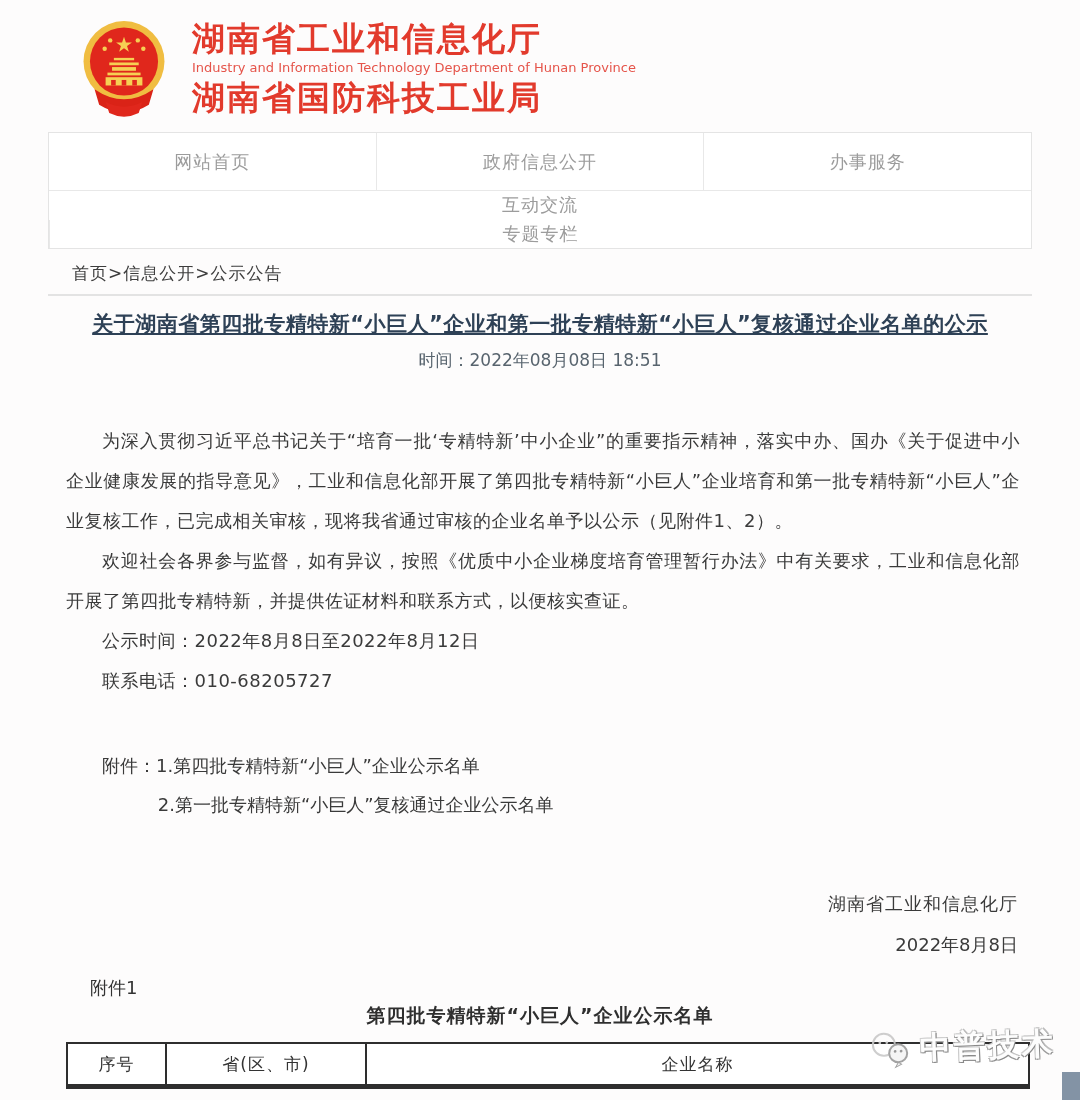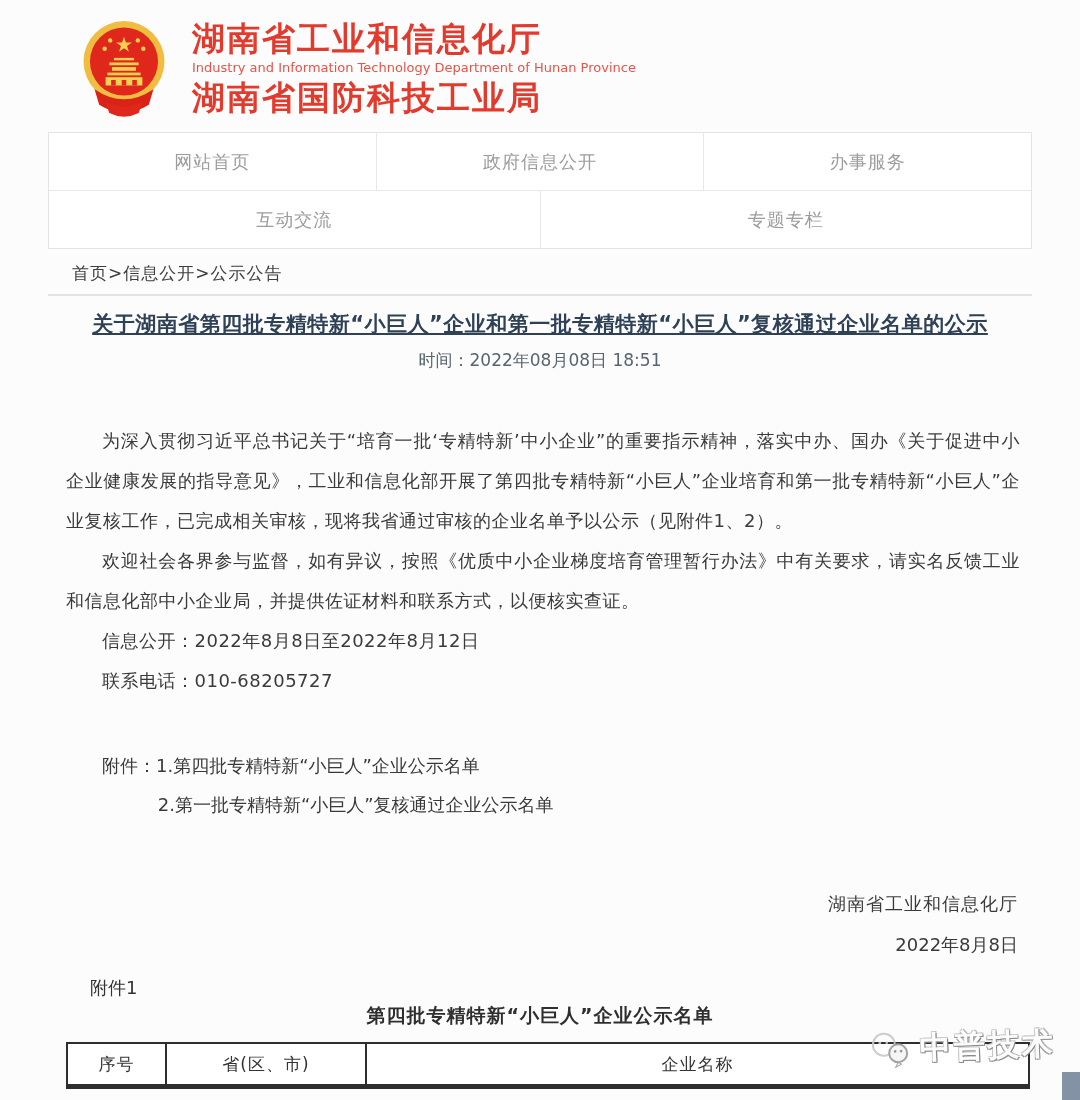--- a/index.html
+++ b/index.html
@@ -16,21 +16,21 @@
   
   .site-header{display:flex;align-items:center;padding:10px 0 6px 78px;height:116px;box-sizing:content-box;}
   .emblem{width:92px;height:104px;flex:0 0 auto;}
   .org-names{margin-left:22px;line-height:1;}
   .org-cn{font-size:33px;font-weight:bold;color:#e23a2c;letter-spacing:2px;}
   .org-en{font-size:13px;color:#e5544a;margin:6px 0 7px 0;letter-spacing:0;}
 
   
   .main-nav{border:1px solid #e4e4e4;background:#fff;}
   .nav-row{display:flex;height:57px;}
-  .nav-row + .nav-row{border-top:1px solid #e8e8e8;}
+  .nav-row + .nav-row{border-top:1px solid #e8e8e8;flex-direction:column;}
   .nav-cell{
     flex:1;display:flex;align-items:center;justify-content:center;
     font-size:18px;color:#9c9c9c;cursor:pointer;letter-spacing:1px;
   }
   .nav-cell + .nav-cell{border-left:1px solid #e8e8e8;}
 
   
   .breadcrumb{margin-top:13px;padding-left:24px;font-size:17px;color:#3d3d3d;letter-spacing:1px;}
   .rule{border:none;border-top:2px solid #e3e3e3;margin:9px 0 0 0;}
 
@@ -126,22 +126,22 @@
   </nav>
 
   <div class="breadcrumb">首页&gt;信息公开&gt;公示公告</div>
   <hr class="rule">
 
   <h1 class="article-title">关于湖南省第四批专精特新“小巨人”企业和第一批专精特新“小巨人”复核通过企业名单的公示</h1>
   <div class="article-time">时间：2022年08月08日 18:51</div>
 
   <div class="article-body">
     <p>为深入贯彻习近平总书记关于“培育一批‘专精特新’中小企业”的重要指示精神，落实中办、国办《关于促进中小企业健康发展的指导意见》，工业和信息化部开展了第四批专精特新“小巨人”企业培育和第一批专精特新“小巨人”企业复核工作，已完成相关审核，现将我省通过审核的企业名单予以公示（见附件1、2）。</p>
-    <p>欢迎社会各界参与监督，如有异议，按照《优质中小企业梯度培育管理暂行办法》中有关要求，请实名反馈工业和信息化部中小企业局，并提供佐证材料和联系方式，以便核实查证。</p>
-    <p>信息公开：2022年8月8日至2022年8月12日</p>
+    <p>欢迎社会各界参与监督，如有异议，按照《优质中小企业梯度培育管理暂行办法》中有关要求，工业和信息化部开展了第四批专精特新，并提供佐证材料和联系方式，以便核实查证。</p>
+    <p>公示时间：2022年8月8日至2022年8月12日</p>
     <p>联系电话：010-68205727</p>
   </div>
 
   <div class="attachments">
     <div class="attach-line1">附件：1.第四批专精特新“小巨人”企业公示名单</div>
     <div class="attach-line2">2.第一批专精特新“小巨人”复核通过企业公示名单</div>
   </div>
 
   <div class="signature">
     <div class="signature-inner">

